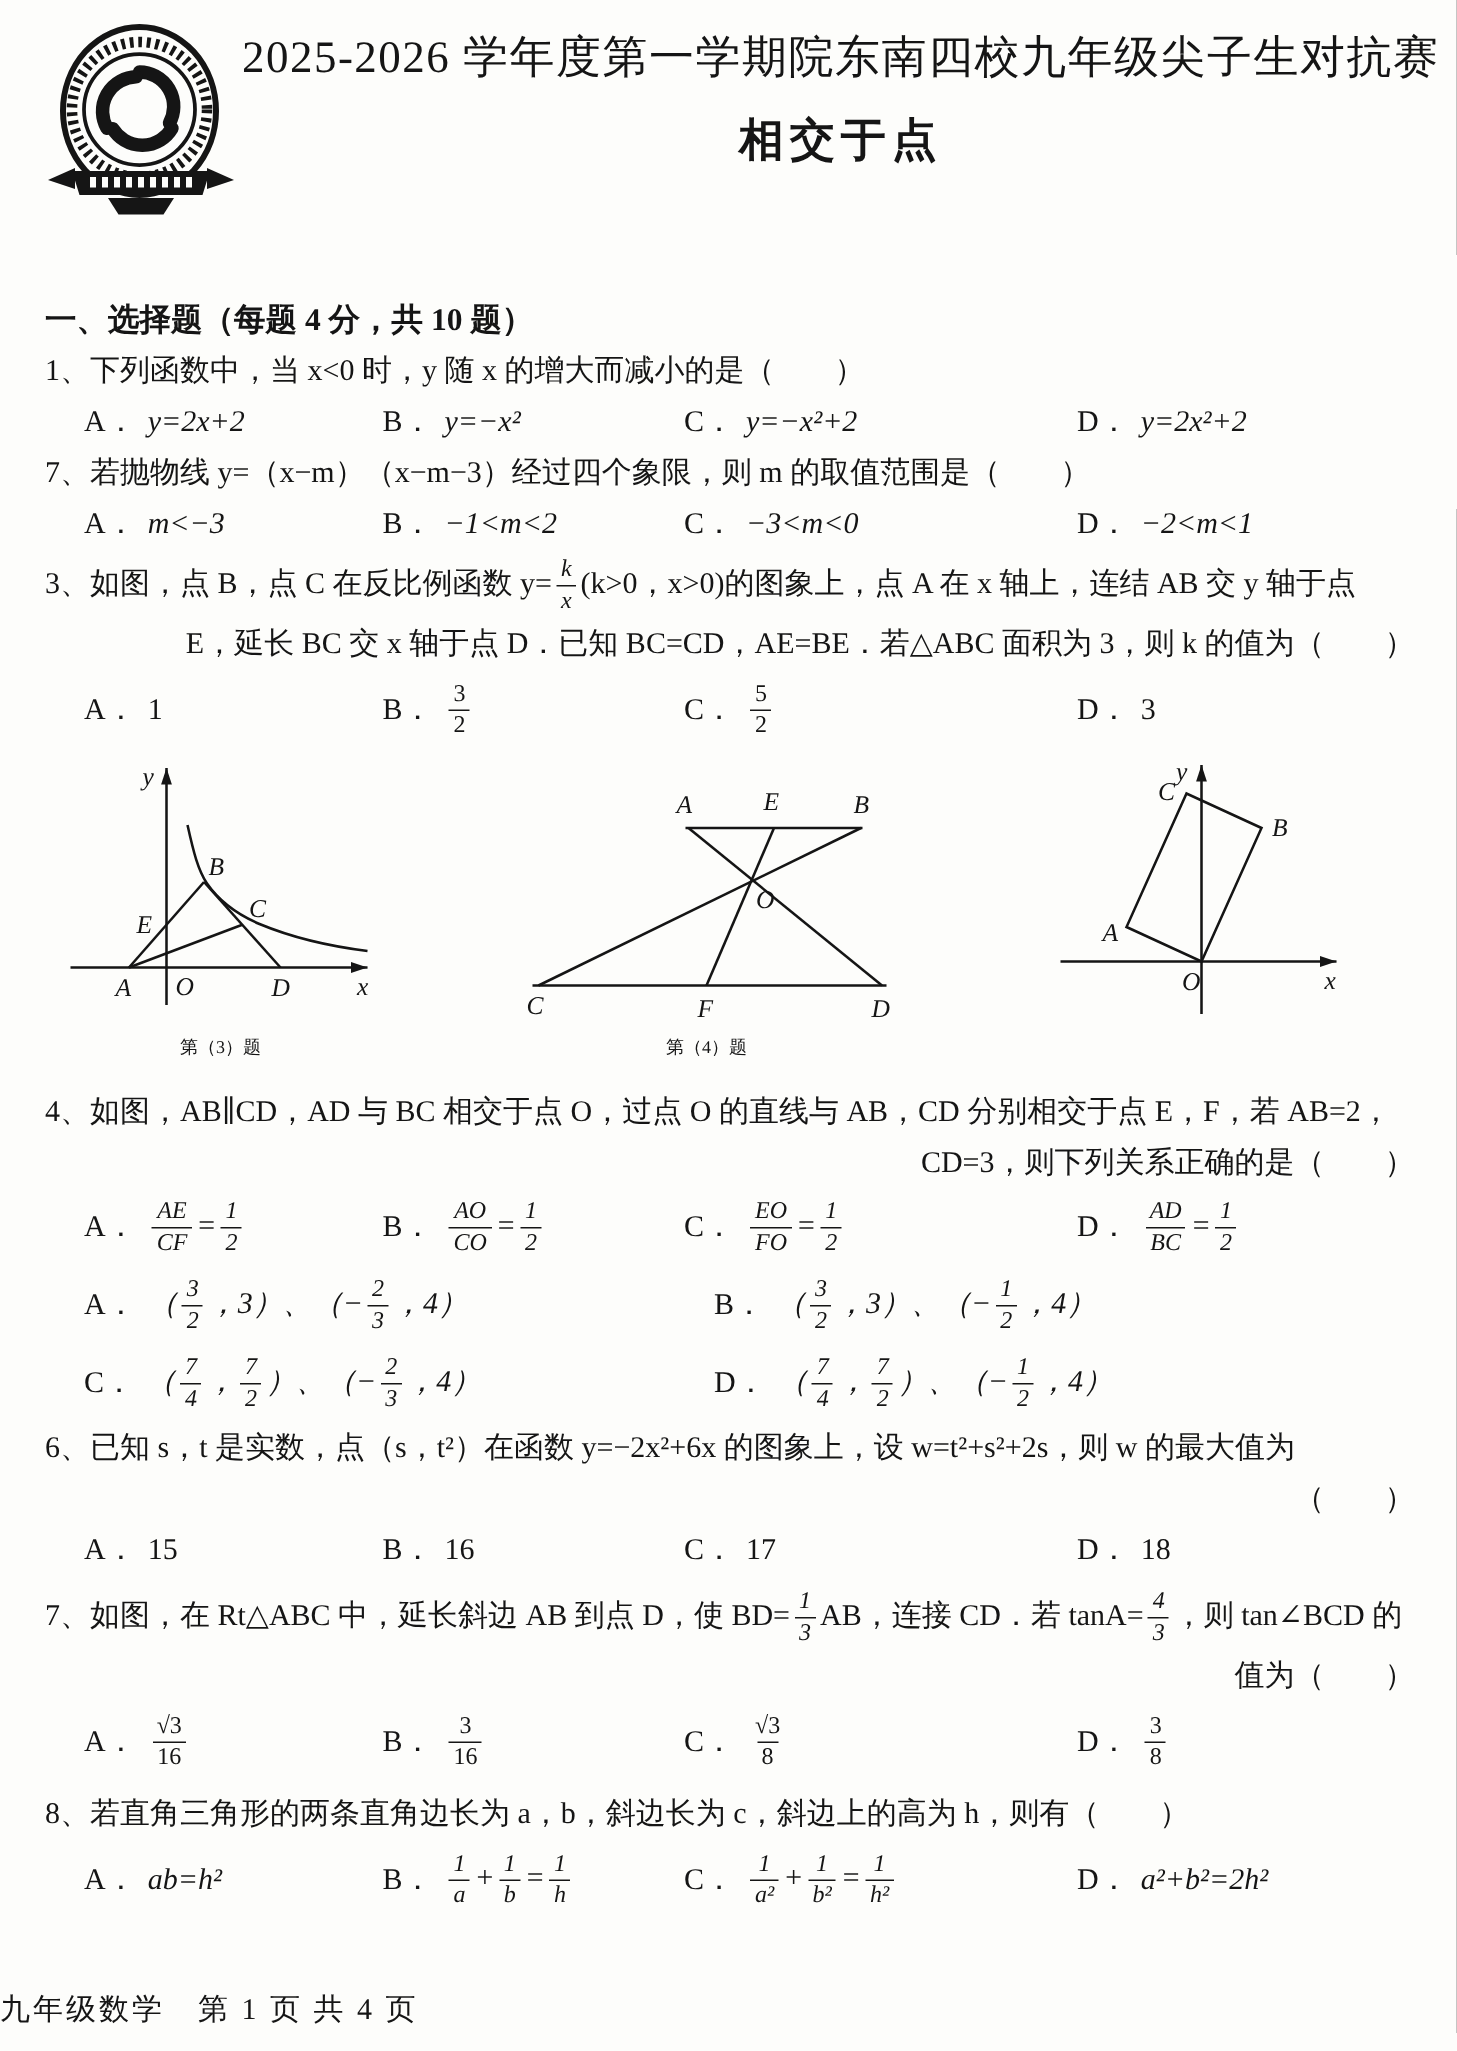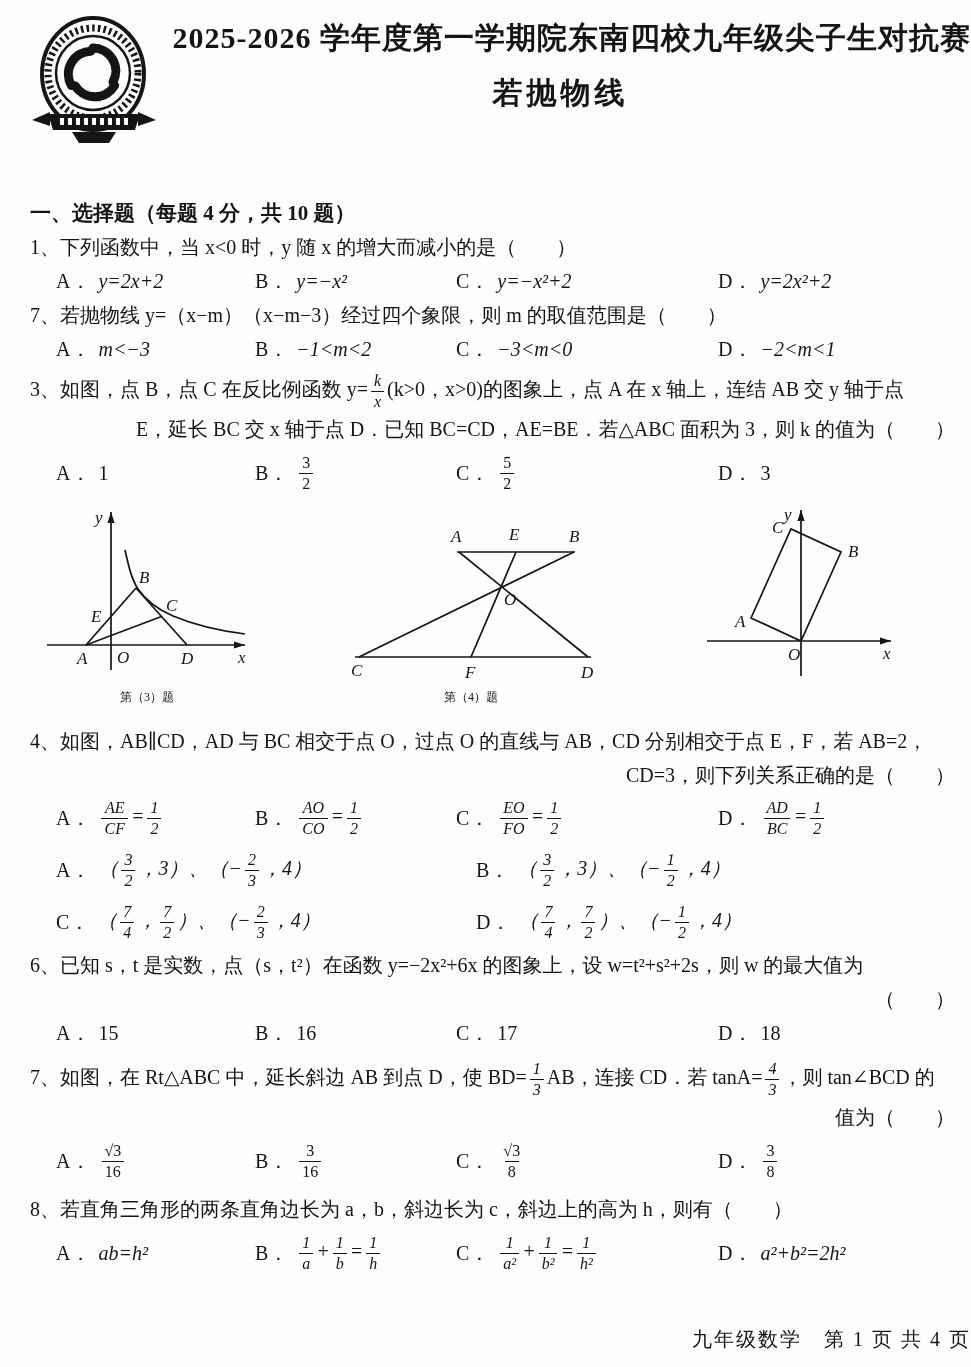--- a/index.html
+++ b/index.html
@@ -10,24 +10,24 @@
     margin: 0 auto;
     background: #fdfdfb;
     color: #151515;
     font-family: "Liberation Serif", "DejaVu Serif", serif;
     overflow: hidden;
   }
   
   .header { position: relative; height: 172px; }
   .logo { position: absolute; left: 30px; top: 12px; width: 128px; height: 138px; }
   .titles { margin-left: 150px; text-align: center; padding-top: 18px; }
-  .title1 { font-size: 30px; font-weight: bold; white-space: nowrap; letter-spacing: 1px; text-align: right; }
+  .title1 { font-size: 30px; font-weight: normal; white-space: nowrap; letter-spacing: 1px; }
   .title2 { font-size: 30px; font-weight: bold; margin-top: 14px; letter-spacing: 4px; }
   
-  .content { padding: 24px 16px 0 30px; font-size: 20px; }
+  .content { padding: 24px 28px 0 30px; font-size: 20px; }
   .section-heading { font-size: 21px; font-weight: bold; line-height: 34px; }
   .qline { line-height: 34px; min-height: 34px; white-space: nowrap; }
   .qline.frow { line-height: 46px; min-height: 46px; }
   .qline.cont { padding-left: 28px; text-align: right; }
   .optrow { display: flex; align-items: center; line-height: 34px; min-height: 34px; padding-left: 26px; white-space: nowrap; }
   .optrow.tall { min-height: 54px; }
   .optrow.tall53 { min-height: 52px; }
   .c1 { width: 199px; } .c2 { width: 201px; } .c3 { width: 262px; } .c4 { flex: 1; }
   .h1 { width: 420px; } .h2 { flex: 1; }
   .opt { display: inline-flex; align-items: center; }
@@ -43,21 +43,21 @@
   .figrow { position: relative; height: 212px; }
   .figstack { position: absolute; top: 0; text-align: center; }
   .figstack.f3 { left: 2px;  width: 230px; }
   .figstack.f4 { left: 310px; width: 262px; }
   .figstack.f5 { left: 660px; width: 210px; }
   .figcaption { font-size: 12px; margin-top: 2px; }
   .fig-svg text { font-family: "Liberation Serif", "DejaVu Serif", serif; font-style: italic; font-size: 17px; fill: #151515; }
   .q4block { margin-top: 12px; }
   .q7block, .q8block { margin-top: 4px; }
   
-  .footer { position: absolute; left: 0; right: 0; bottom: 14px; text-align: right; font-size: 20px; letter-spacing: 2px; }
+  .footer { position: absolute; left: 0; right: 0; bottom: 14px; text-align: left; font-size: 20px; letter-spacing: 2px; }
 </style>
 </head>
 <body>
 
 <div class="page">
 
   <div class="header">
     <svg class="logo" viewBox="0 0 128 138" aria-hidden="true">
       <ellipse cx="63" cy="62" rx="51" ry="56" fill="none" stroke="#151515" stroke-width="4"></ellipse>
       <circle cx="63" cy="61" r="45" fill="none" stroke="#151515" stroke-width="7" stroke-dasharray="2.5 3.2"></circle>
@@ -78,21 +78,21 @@
           <rect x="54" y="106" width="4" height="7"></rect>
         <rect x="62" y="106" width="4" height="7"></rect>
           <rect x="70" y="106" width="4" height="7"></rect>
         <rect x="78" y="106" width="4" height="7"></rect>
           <rect x="86" y="106" width="4" height="7"></rect>
         <rect x="94" y="106" width="4" height="7"></rect>
       </g>
     </svg>
     <div class="titles">
       <div class="title1">2025-2026 学年度第一学期院东南四校九年级尖子生对抗赛</div>
-      <div class="title2">若抛物线</div>
+      <div class="title2">相交于点</div>
     </div>
   </div>
 
   <div class="content">
 
     <div class="section-heading">一、选择题（每题 4 分，共 10 题）</div>
 
     <div>
       <div class="qline">1、下列函数中，当 x&lt;0 时，y 随 x 的增大而减小的是（　　）</div>
       <div class="optrow">

